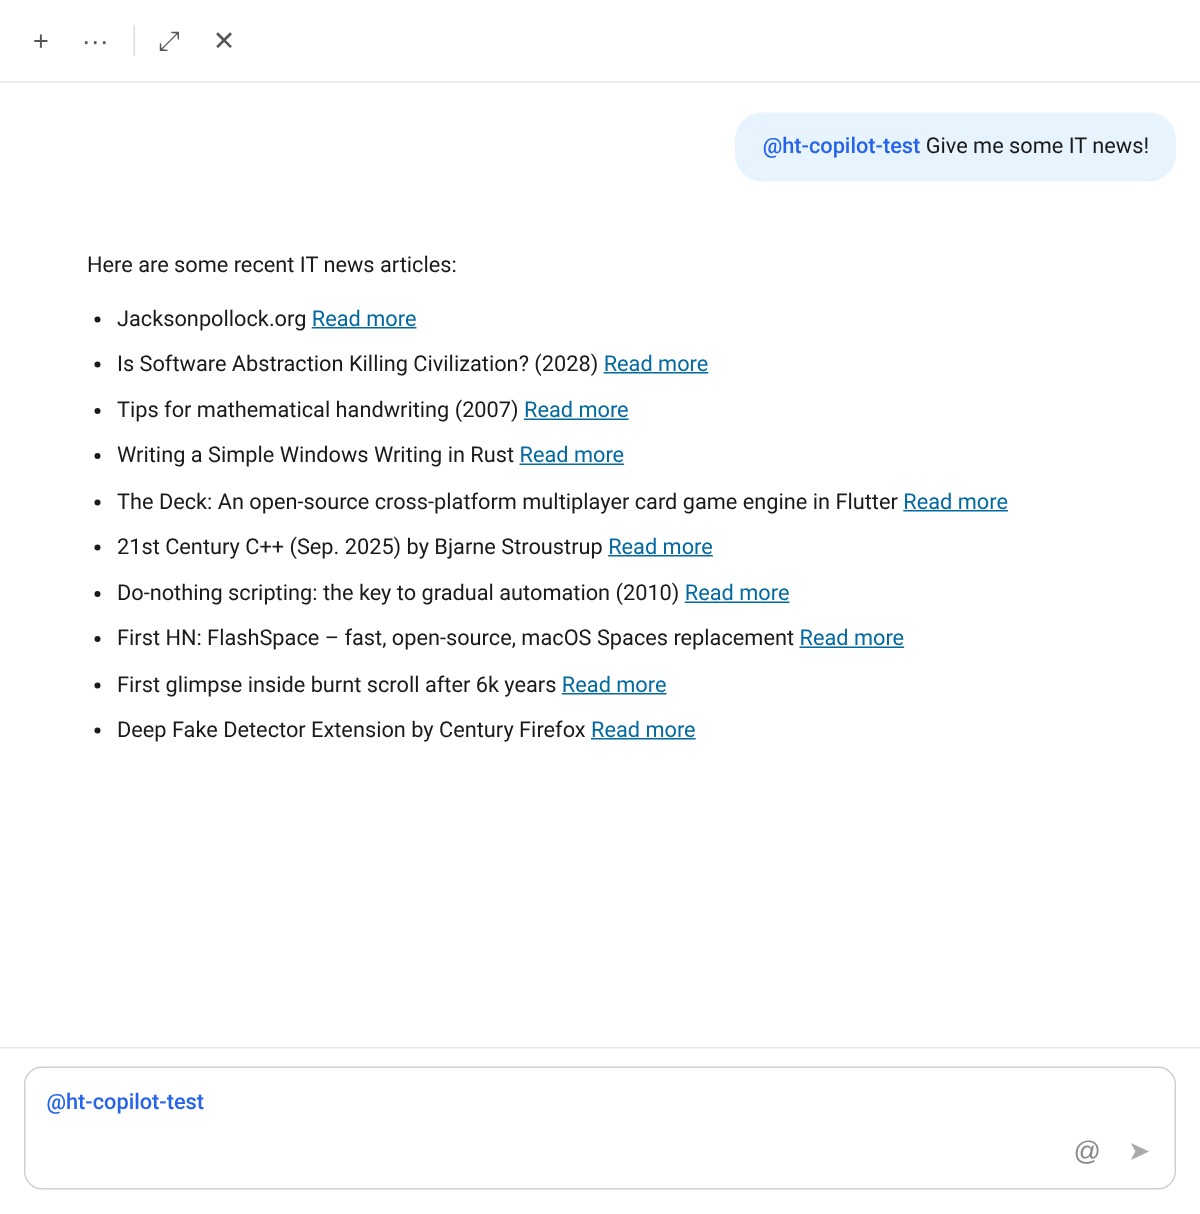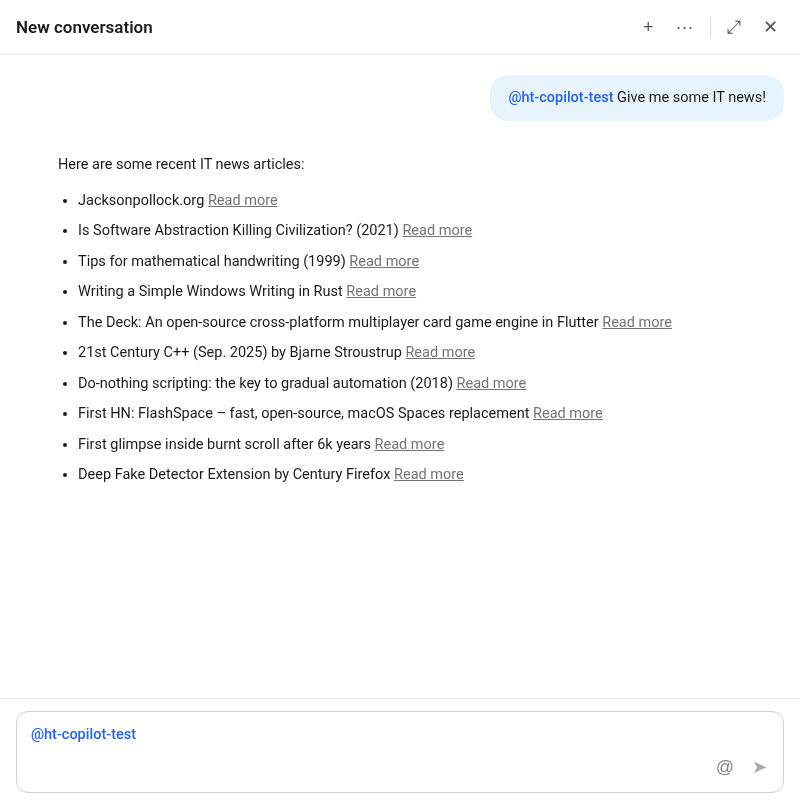--- a/index.html
+++ b/index.html
@@ -114,36 +114,37 @@
     }
     .reference-toggle .chevron {
       font-size: 11px;
       color: #666;
     }
     .assistant-content {
       padding-left: 42px;
       font-size: 14.5px;
       color: #1a1a1a;
       line-height: 1.6;
+      margin-top: 12px;
     }
     .assistant-content .intro {
       margin-bottom: 14px;
     }
     .assistant-content ul {
       list-style: disc;
       padding-left: 20px;
       display: flex;
       flex-direction: column;
       gap: 8px;
     }
     .assistant-content ul li {
       line-height: 1.55;
     }
     .assistant-content a {
-      color: #737373;
+      color: #0369a1;
       text-decoration: underline;
       cursor: pointer;
     }
     
     .input-area {
       flex-shrink: 0;
       padding: 12px 16px 16px;
       border-top: 1px solid #e5e5e5;
     }
     .input-box {
@@ -180,21 +181,20 @@
       align-items: center;
     }
     .input-action-btn.send {
       color: #aaa;
     }
   </style>
 </head>
 <body>
 
 <div class="titlebar">
-  <span class="titlebar-title">New conversation</span>
   <div class="titlebar-actions">
     <button class="titlebar-btn">+</button>
     <button class="titlebar-btn">···</button>
     <div class="titlebar-separator"></div>
     <button class="titlebar-btn">⤢</button>
     <button class="titlebar-btn">✕</button>
   </div>
 </div>
 
 <div class="chat-area">
@@ -203,26 +203,26 @@
     <div class="user-bubble">
       <span class="mention">@ht-copilot-test</span><span> Give me some IT news!</span>
     </div>
   </div>
 
   <div class="assistant-message-row">
     <div class="assistant-content">
       <div class="intro">Here are some recent IT news articles:</div>
       <ul>
       <li><span>Jacksonpollock.org </span><a href="#">Read more</a></li>
-          <li><span>Is Software Abstraction Killing Civilization? (2021) </span><a href="#">Read more</a></li>
-          <li><span>Tips for mathematical handwriting (1999) </span><a href="#">Read more</a></li>
+          <li><span>Is Software Abstraction Killing Civilization? (2028) </span><a href="#">Read more</a></li>
+          <li><span>Tips for mathematical handwriting (2007) </span><a href="#">Read more</a></li>
           <li><span>Writing a Simple Windows Writing in Rust </span><a href="#">Read more</a></li>
           <li><span>The Deck: An open-source cross-platform multiplayer card game engine in Flutter </span><a href="#">Read more</a></li>
           <li><span>21st Century C++ (Sep. 2025) by Bjarne Stroustrup </span><a href="#">Read more</a></li>
-          <li><span>Do-nothing scripting: the key to gradual automation (2018) </span><a href="#">Read more</a></li>
+          <li><span>Do-nothing scripting: the key to gradual automation (2010) </span><a href="#">Read more</a></li>
           <li><span>First HN: FlashSpace – fast, open-source, macOS Spaces replacement </span><a href="#">Read more</a></li>
           <li><span>First glimpse inside burnt scroll after 6k years </span><a href="#">Read more</a></li>
           <li><span>Deep Fake Detector Extension by Century Firefox </span><a href="#">Read more</a></li>
         </ul>
     </div>
   </div>
 
 </div>
 
 <div class="input-area">

